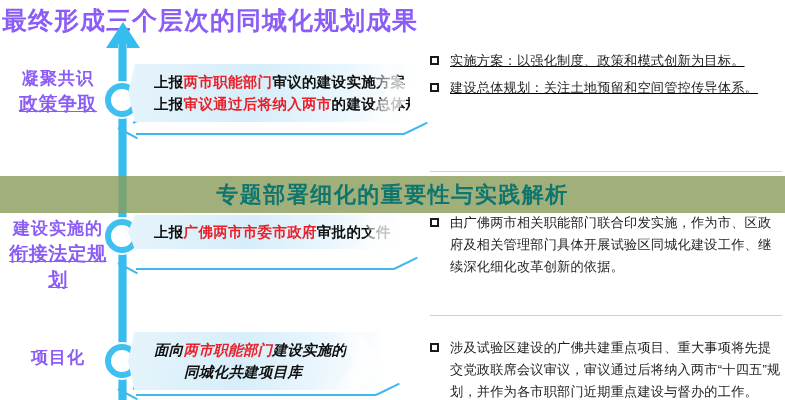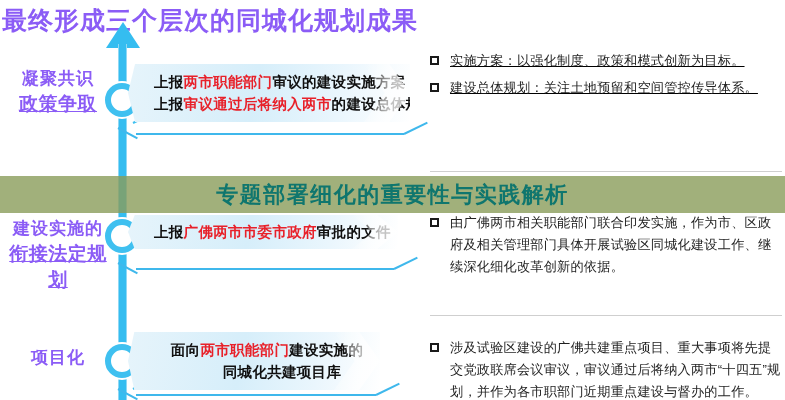--- a/index.html
+++ b/index.html
@@ -124,21 +124,21 @@
     letter-spacing: 0.3px;
     white-space: nowrap;
     line-height: 1.55;
     padding-left: 26px;
   }
   .chev-line .hl { color: #e8212a; }
 
   .box1 { left: 128px; top: 64px; width: 282px; height: 58px; }
   .box2 { left: 128px; top: 215px; width: 270px; height: 34px; }
   .box3 { left: 128px; top: 332px; width: 252px; height: 58px; }
-  .box3 .chev-line { text-align: center; }
+  .box3 .chev-line { text-align: left; font-style: italic; }
   .box3 .chev-line.indent { padding-left: 56px; }
 
   
   .chev-notch {
     position: absolute;
     right: 0;
     top: 0;
     height: 100%;
     width: 46px;
     background: linear-gradient(100deg, rgba(255,255,255,0) 0%, #ffffff 60%);

